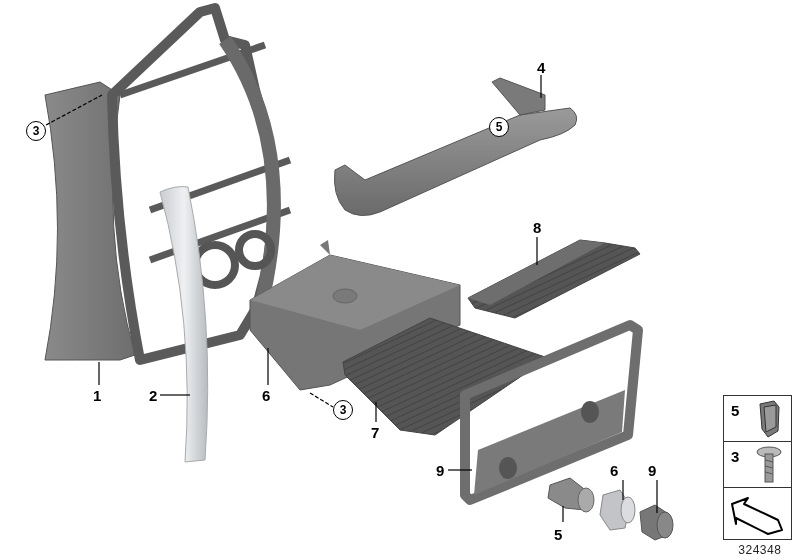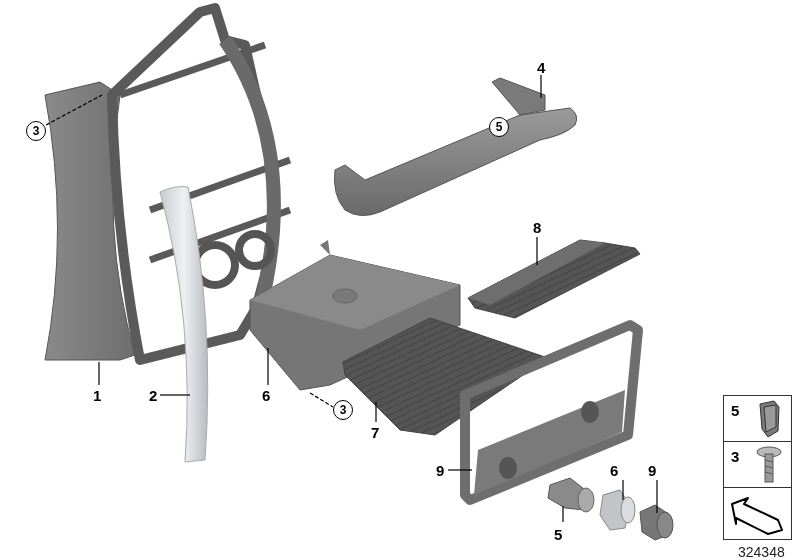--- a/index.html
+++ b/index.html
@@ -4,21 +4,21 @@
 <style>
   html, body { margin:0; padding:0; background:#ffffff; }
   body { width:800px; height:560px; position:relative; overflow:hidden; font-family:"Liberation Sans", sans-serif; }
   #diagram { position:absolute; left:0; top:0; width:800px; height:560px; }
   .callout { position:absolute; font-family:"Liberation Sans", sans-serif; font-weight:bold; font-size:15px; color:#000; line-height:1; }
   .circled { position:absolute; width:20px; height:20px; border:1.5px solid #000; border-radius:50%; background:#fff;
              font-family:"Liberation Sans", sans-serif; font-size:12px; font-weight:bold; display:flex; align-items:center; justify-content:center; box-sizing:border-box; }
   .legend { position:absolute; left:723px; top:395px; width:69px; height:145px; border:1px solid #333; background:#fff; box-sizing:border-box; }
   .legend-cell { position:absolute; left:0; width:67px; box-sizing:border-box; }
   .legend-num { position:absolute; left:7px; top:6px; font-weight:bold; font-size:15px; font-family:"Liberation Sans", sans-serif; }
-  .diagram-id { position:absolute; left:738px; top:544px; font-size:14px; color:#222; font-family:Liberation Sans, sans-serif; }
+  .diagram-id { position:absolute; left:738px; top:544px; font-size:12px; color:#222; font-family:Liberation Mono, monospace; }
 </style>
 </head>
 <body>
 
 <svg id="diagram" viewBox="0 0 800 560" xmlns="http://www.w3.org/2000/svg">
   <defs>
     <linearGradient id="gPanel" x1="0" x2="1" y1="0" y2="0">
       <stop offset="0" stop-color="#8a8a8a"></stop>
       <stop offset="1" stop-color="#6e6e6e"></stop>
     </linearGradient>

